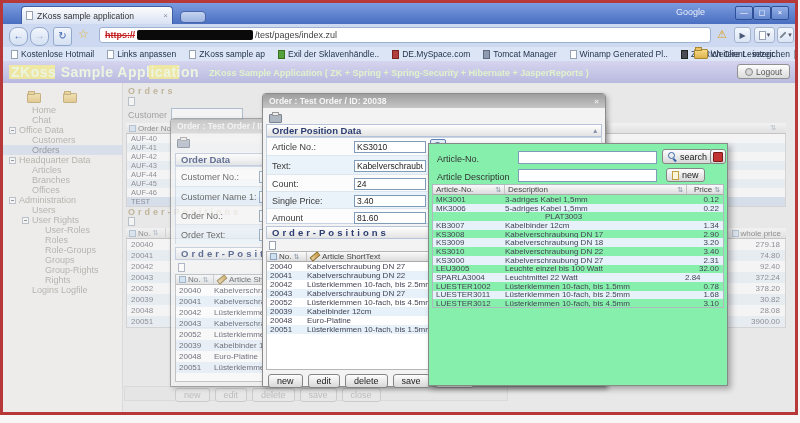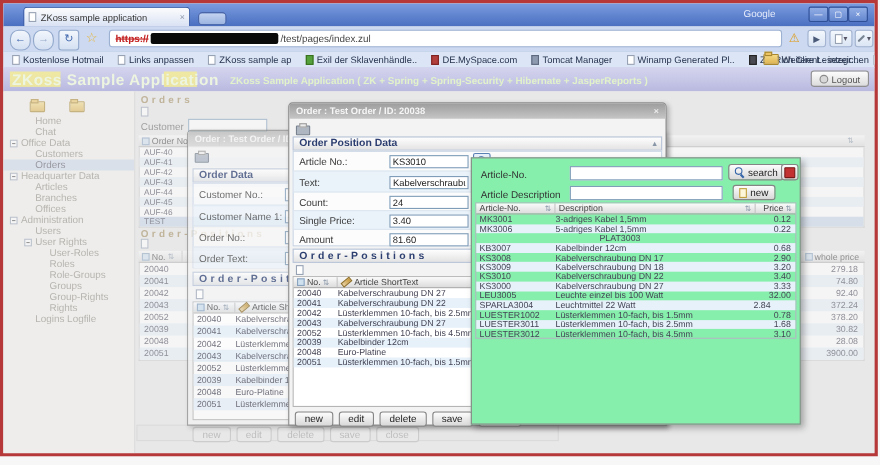--- a/index.html
+++ b/index.html
@@ -592,41 +592,41 @@
             <span style="flex:1;text-align:right;padding-right:4px;">0.22</span>
           </div>
             <div class="grow" style="height:8.7px;flex-direction:column;">
             <span style="width:72px;padding-left:3px;box-sizing:border-box;">PLAT3003</span>
             <span style="width:180px;white-space:nowrap;overflow:hidden;">Euro-Platine</span>
             <span style="flex:1;text-align:right;padding-right:4px;">2.34</span>
           </div>
             <div class="grow" style="height:8.7px;">
             <span style="width:72px;padding-left:3px;box-sizing:border-box;">KB3007</span>
             <span style="width:180px;white-space:nowrap;overflow:hidden;">Kabelbinder 12cm</span>
-            <span style="flex:1;text-align:right;padding-right:4px;">0.68</span>
+            <span style="flex:1;text-align:right;padding-right:4px;">1.34</span>
           </div>
             <div class="grow" style="height:8.7px;">
             <span style="width:72px;padding-left:3px;box-sizing:border-box;">KS3008</span>
             <span style="width:180px;white-space:nowrap;overflow:hidden;">Kabelverschraubung DN 17</span>
             <span style="flex:1;text-align:right;padding-right:4px;">2.90</span>
           </div>
             <div class="grow" style="height:8.7px;">
             <span style="width:72px;padding-left:3px;box-sizing:border-box;">KS3009</span>
             <span style="width:180px;white-space:nowrap;overflow:hidden;">Kabelverschraubung DN 18</span>
             <span style="flex:1;text-align:right;padding-right:4px;">3.20</span>
           </div>
             <div class="grow" style="height:8.7px;">
             <span style="width:72px;padding-left:3px;box-sizing:border-box;">KS3010</span>
             <span style="width:180px;white-space:nowrap;overflow:hidden;">Kabelverschraubung DN 22</span>
             <span style="flex:1;text-align:right;padding-right:4px;">3.40</span>
           </div>
             <div class="grow" style="height:8.7px;">
             <span style="width:72px;padding-left:3px;box-sizing:border-box;">KS3000</span>
             <span style="width:180px;white-space:nowrap;overflow:hidden;">Kabelverschraubung DN 27</span>
-            <span style="flex:1;text-align:right;padding-right:4px;">3.33</span>
+            <span style="flex:1;text-align:right;padding-right:4px;">2.31</span>
           </div>
             <div class="grow" style="height:8.7px;">
             <span style="width:72px;padding-left:3px;box-sizing:border-box;">LEU3005</span>
             <span style="width:180px;white-space:nowrap;overflow:hidden;">Leuchte einzel bis 100 Watt</span>
             <span style="flex:1;text-align:right;padding-right:4px;">32.00</span>
           </div>
             <div class="grow" style="height:8.7px;">
             <span style="width:72px;padding-left:3px;box-sizing:border-box;">SPARLA3004</span>
             <span style="width:180px;white-space:nowrap;overflow:hidden;">Leuchtmittel 22 Watt</span>
             <span style="flex:1;text-align:left;padding-right:4px;">2.84</span>

